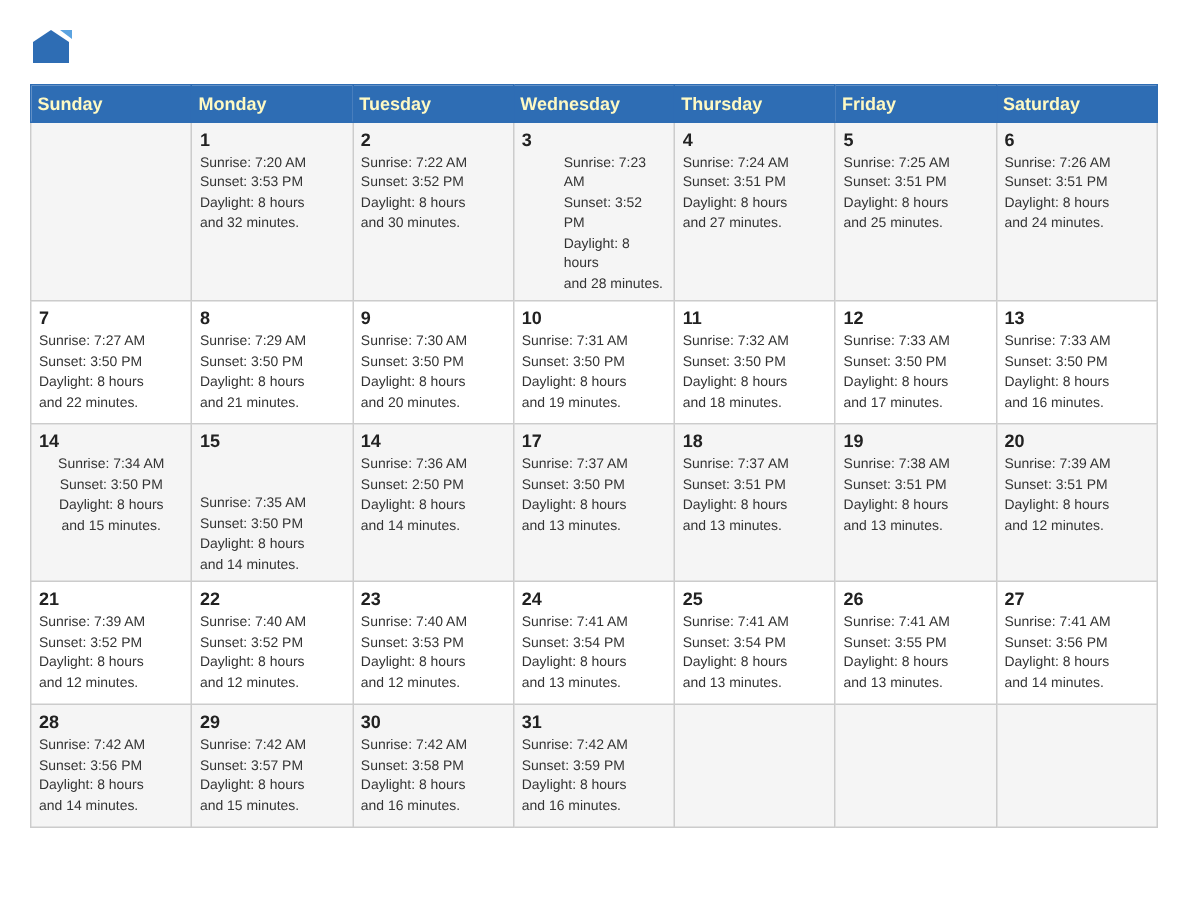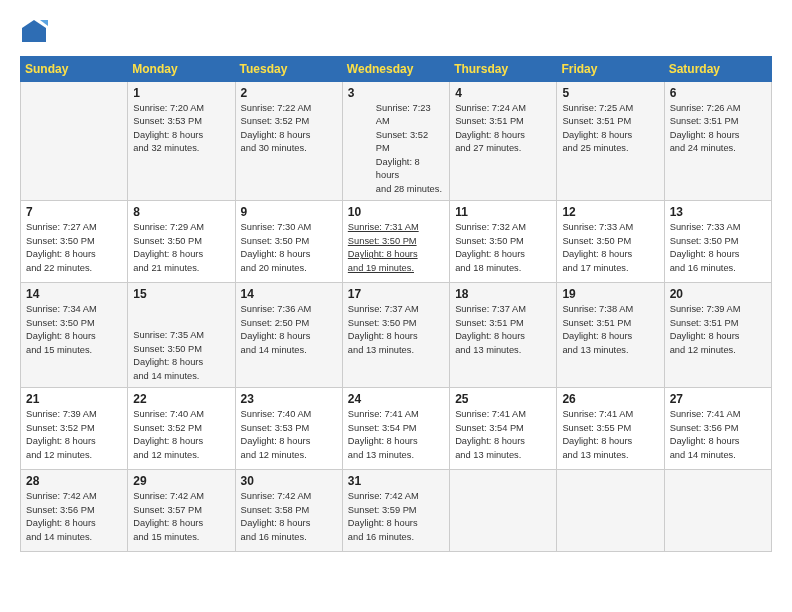--- a/index.html
+++ b/index.html
@@ -58,21 +58,21 @@
       font-size: 15px;
       color: #444;
     }
     table {
       width: 100%;
       border-collapse: collapse;
       table-layout: fixed;
     }
     thead tr th {
       background-color: #2e6db4;
-      color: #fde047;
+      color: #fef9c3;
       font-size: 12px;
       font-weight: bold;
       padding: 5px 4px;
       text-align: left;
       border: 1px solid #2e6db4;
     }
     tbody tr td {
       vertical-align: top;
       border: 1px solid #ccc;
       padding: 4px 5px;
@@ -196,21 +196,21 @@
           </td>
           <td>
             <span class="day-number">9</span>
             <div class="day-info" style="white-space: pre-line;">Sunrise: 7:30 AM
 Sunset: 3:50 PM
 Daylight: 8 hours
 and 20 minutes.</div>
           </td>
           <td>
             <span class="day-number">10</span>
-            <div class="day-info" style="white-space: pre-line; text-decoration: underline;">Sunrise: 7:31 AM
+            <div class="day-info" style="white-space: pre-line;">Sunrise: 7:31 AM
 Sunset: 3:50 PM
 Daylight: 8 hours
 and 19 minutes.</div>
           </td>
           <td>
             <span class="day-number">11</span>
             <div class="day-info" style="white-space: pre-line;">Sunrise: 7:32 AM
 Sunset: 3:50 PM
 Daylight: 8 hours
 and 18 minutes.</div>
@@ -226,21 +226,21 @@
             <span class="day-number">13</span>
             <div class="day-info" style="white-space: pre-line;">Sunrise: 7:33 AM
 Sunset: 3:50 PM
 Daylight: 8 hours
 and 16 minutes.</div>
           </td>
         </tr>
         <tr>
           <td>
             <span class="day-number">14</span>
-            <div class="day-info" style="white-space: pre-line;">Sunrise: 7:34 AM
+            <div class="day-info" style="white-space: pre-line; text-align: center;">Sunrise: 7:34 AM
 Sunset: 3:50 PM
 Daylight: 8 hours
 and 15 minutes.</div>
           </td>
           <td>
             <span class="day-number">15</span>
             <div class="day-info" style="white-space: pre-line; margin-top: 28px;">Sunrise: 7:35 AM
 Sunset: 3:50 PM
 Daylight: 8 hours
 and 14 minutes.</div>

